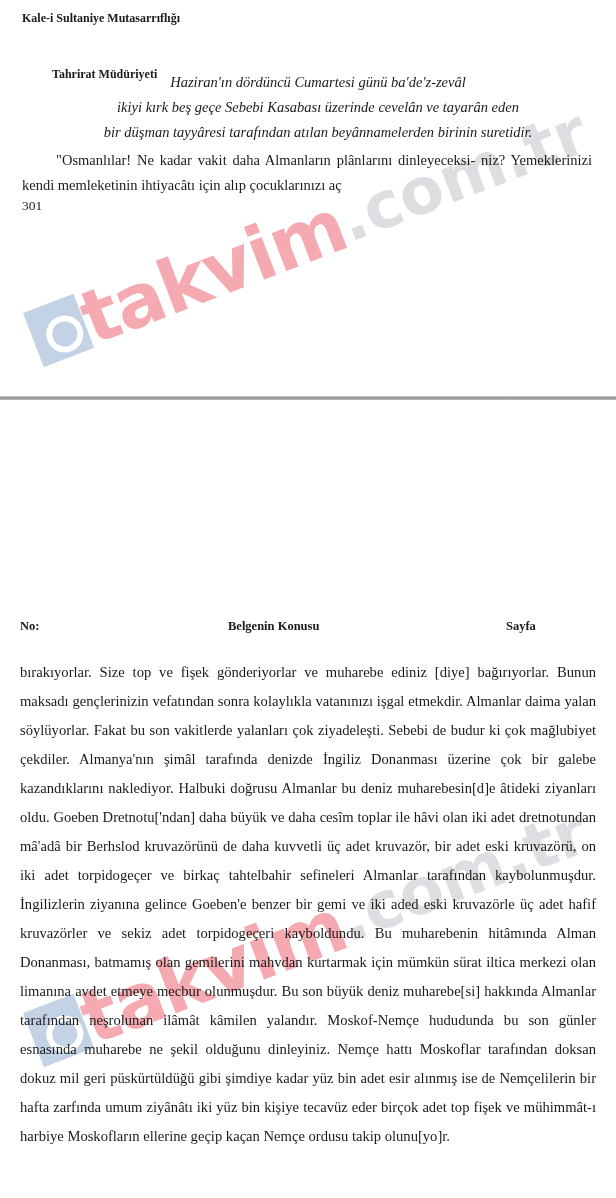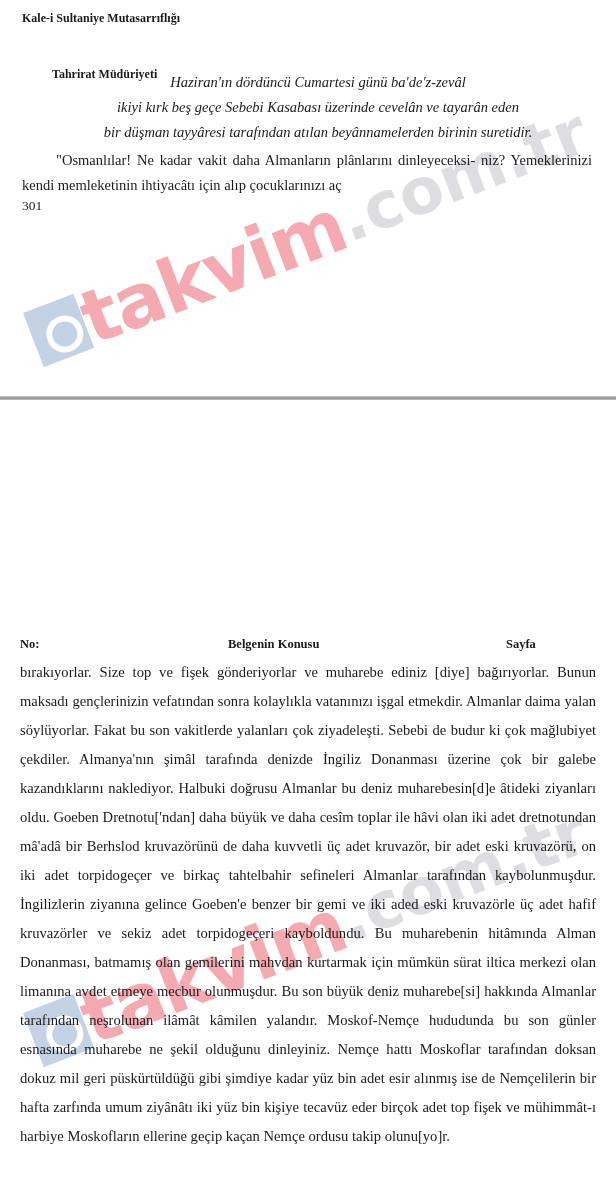--- a/index.html
+++ b/index.html
@@ -142,21 +142,21 @@
     left: 0;
     top: 396px;
     width: 616px;
     height: 4px;
     background: linear-gradient(to bottom, #d2d2d2 0%, #9a9a9a 40%, #9a9a9a 70%, #c9c9c9 100%);
   }
 
   .table-head {
     position: absolute;
     left: 0;
-    top: 637px;
+    top: 619px;
     width: 500px;
     height: 18px;
     font-weight: 700;
     font-size: 12.5px;
   }
   .table-head .th-no    { position: absolute; left: 20px;  top: 0; }
   .table-head .th-konu  { position: absolute; left: 228px; top: 0; }
   .table-head .th-sayfa { position: absolute; left: 506px; top: 0; }
 
   .body-main {

